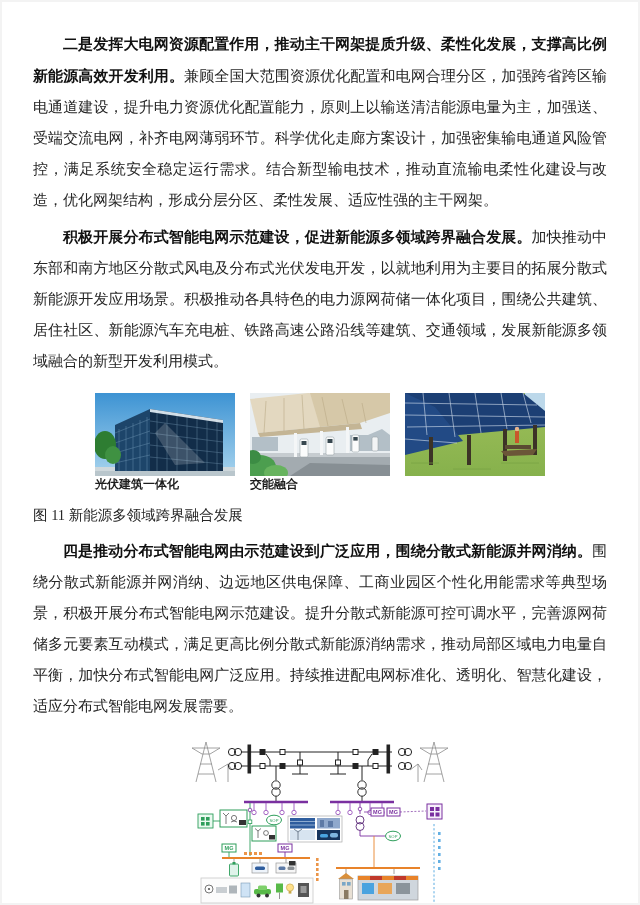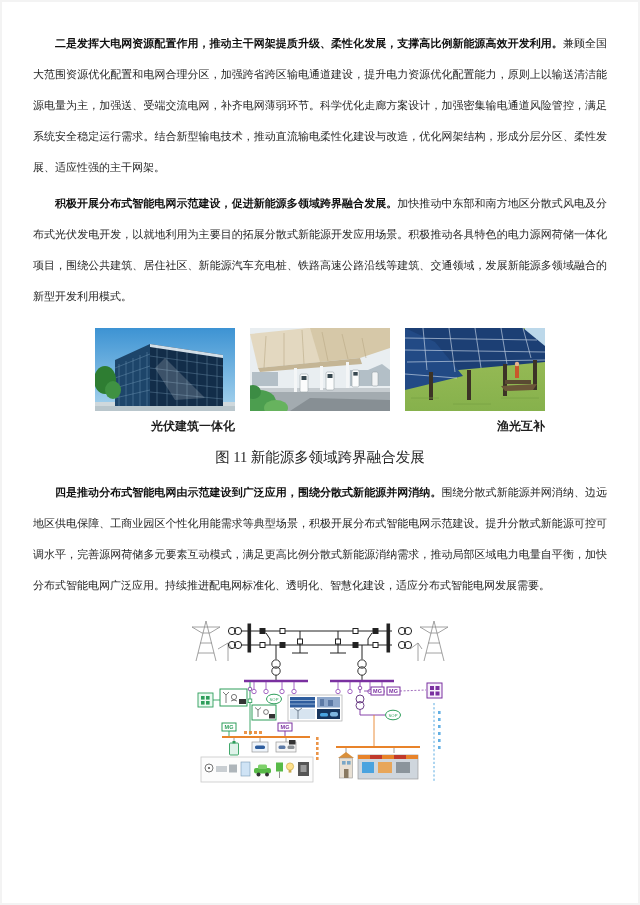--- a/index.html
+++ b/index.html
@@ -5,37 +5,37 @@
   html,body { margin:0; padding:0; background:#ffffff; }
   body {
     width:640px; height:905px; overflow:hidden;
     font-family:"Liberation Serif","DejaVu Serif",serif;
     color:#262626;
     box-shadow: inset 0 0 0 2px #f3f3f3;
   }
   .page { padding:28px 33px 0 33px; }
 
   p.body-para {
-    font-size:11px; line-height:31px; margin:0 0 5px 0;
+    font-size:15px; line-height:31px; margin:0 0 5px 0;
     text-align:justify; text-indent:2em; word-break:break-all;
   }
   .lead {
     font-weight:700; color:#111111;
     font-family:"Liberation Sans","DejaVu Sans",sans-serif;
   }
 
   .photos-row { display:flex; justify-content:center; gap:15px; margin:16px 0 0 0; }
   .photo-fig { width:140px; margin:0; }
   .photo-fig svg { width:140px; height:83px; display:block; }
   .photo-label {
-    text-align:right; font-family:"Liberation Sans","DejaVu Sans",sans-serif;
-    font-weight:700; font-size:12px; margin-top:7px; color:#1d1d1d;
+    text-align:left; font-family:"Liberation Sans","DejaVu Sans",sans-serif;
+    font-weight:700; font-size:12px; color:#1d1d1d;
   }
 
-  .fig-caption { text-align:center; font-size:14.5px; margin:13px 0 10px 0; color:#262626; }
+  .fig-caption { font-size:14.5px; margin:13px 0 10px 0; color:#262626; }
 
   .diagram-wrap { display:flex; justify-content:center; margin-top:14px; }
   .diagram-wrap svg { width:264px; height:172px; display:block; }
 </style>
 </head>
 <body>
 
 <div class="page">
 
   <p class="body-para"><span class="lead">二是发挥大电网资源配置作用，推动主干网架提质升级、柔性化发展，支撑高比例新能源高效开发利用。</span><span>兼顾全国大范围资源优化配置和电网合理分区，加强跨省跨区输电通道建设，提升电力资源优化配置能力，原则上以输送清洁能源电量为主，加强送、受端交流电网，补齐电网薄弱环节。科学优化走廊方案设计，加强密集输电通道风险管控，满足系统安全稳定运行需求。结合新型输电技术，推动直流输电柔性化建设与改造，优化网架结构，形成分层分区、柔性发展、适应性强的主干网架。</span></p>
@@ -120,20 +120,21 @@
           <rect x="77.5" y="46" width="5" height="4" fill="#37474f"></rect>
           <rect x="102" y="42" width="7" height="17" rx="1.5" fill="#fbfcfc" stroke="#9aa4aa" stroke-width="0.6"></rect>
           <rect x="103.3" y="44" width="4.4" height="3.6" fill="#37474f"></rect>
           <rect x="122" y="44" width="6" height="14" rx="1.5" fill="#f2f4f5" stroke="#9aa4aa" stroke-width="0.6"></rect>
         </g>
         <ellipse cx="10" cy="74" rx="16" ry="12" fill="#4c9e4f"></ellipse>
         <ellipse cx="26" cy="80" rx="12" ry="8" fill="#67b35e"></ellipse>
         <ellipse cx="3" cy="64" rx="8" ry="7" fill="#3c8c44"></ellipse>
         <polygon points="40,83 140,83 140,72 60,70" fill="#878f94"></polygon>
       </svg>
+      <figcaption class="photo-label">交能融合</figcaption>
     </figure>
 
     <figure class="photo-fig">
       <svg viewBox="0 0 140 83">
         <defs>
           <linearGradient id="water3" x1="0" y1="0" x2="0" y2="1">
             <stop offset="0" stop-color="#9fbf5a"></stop>
               <stop offset="1" stop-color="#86b14c"></stop>
           </linearGradient>
         </defs>
@@ -163,21 +164,20 @@
         <rect x="100" y="52" width="26" height="4" fill="#5a4a32"></rect>
         <polygon points="96,58 132,56 128,62 100,63" fill="#6b5638"></polygon>
         <rect x="110" y="38" width="4" height="12" fill="#c9572b"></rect>
         <circle cx="112" cy="36" r="2.2" fill="#e8b48e"></circle>
         <g stroke="#76a043" stroke-width="1" opacity="0.7">
           <line x1="6" y1="70" x2="34" y2="70"></line>
             <line x1="48" y1="76" x2="86" y2="76"></line>
           <line x1="96" y1="70" x2="134" y2="70"></line>
         </g>
       </svg>
-      <figcaption class="photo-label">渔光互补</figcaption>
     </figure>
   </div>
 
   <div class="fig-caption">图 11 新能源多领域跨界融合发展</div>
 
   <p class="body-para"><span class="lead">四是推动分布式智能电网由示范建设到广泛应用，围绕分散式新能源并网消纳。</span><span>围绕分散式新能源并网消纳、边远地区供电保障、工商业园区个性化用能需求等典型场景，积极开展分布式智能电网示范建设。提升分散式新能源可控可调水平，完善源网荷储多元要素互动模式，满足更高比例分散式新能源消纳需求，推动局部区域电力电量自平衡，加快分布式智能电网广泛应用。持续推进配电网标准化、透明化、智慧化建设，适应分布式智能电网发展需要。</span></p>
 
   <div class="diagram-wrap">
     <svg viewBox="0 0 264 172">
 

